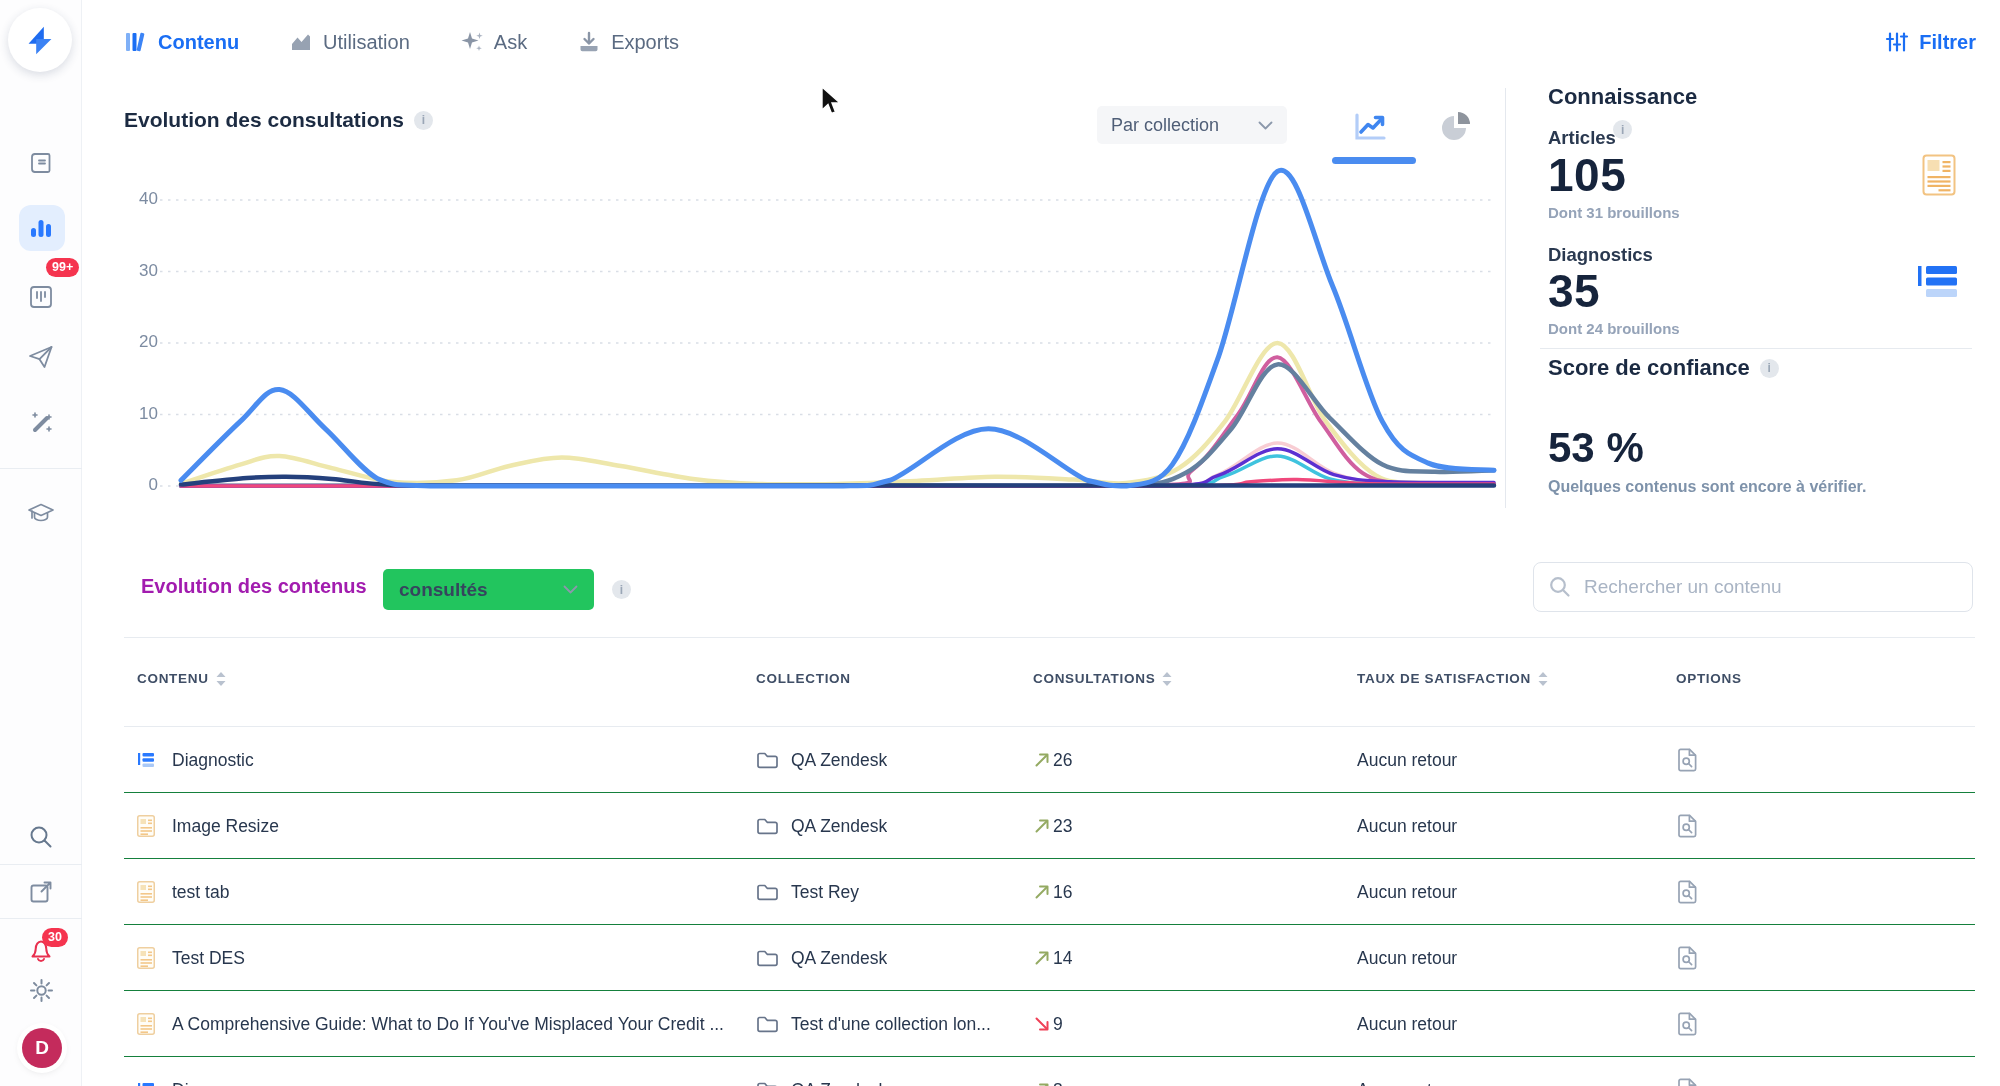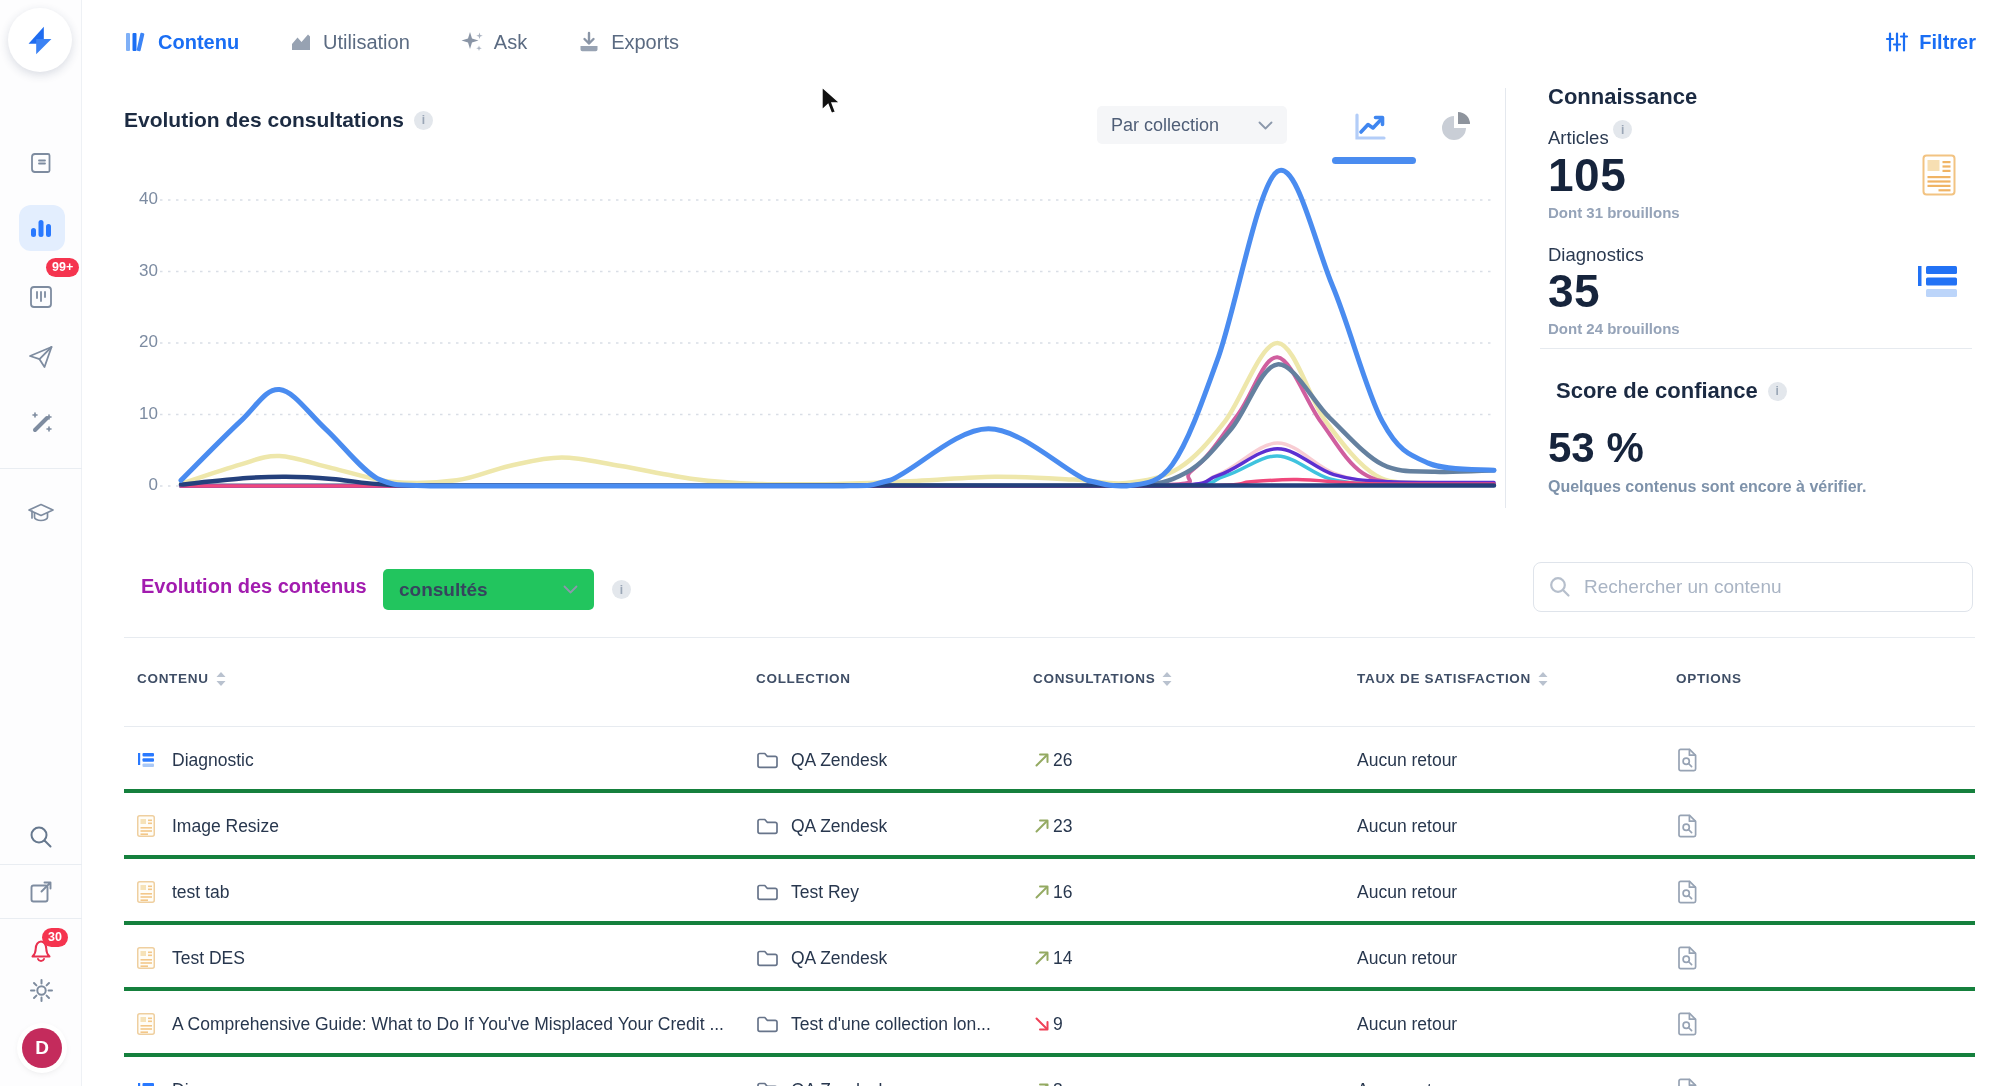--- a/index.html
+++ b/index.html
@@ -30,44 +30,44 @@
   .groupby svg { margin-left:auto; }
   .toggle-line { position:absolute; left:1352px; top:110px; width:36px; height:34px; cursor:pointer; }
   .toggle-underline { position:absolute; left:1332px; top:157px; width:84px; height:7px; border-radius:4px; background:#4a8cf0; }
   .toggle-pie { position:absolute; left:1440px; top:110px; width:32px; height:34px; cursor:pointer; }
   .chart-wrap { position:absolute; left:124px; top:150px; width:1376px; height:372px; }
   .ytick { position:absolute; left:0; width:34px; text-align:right; font-size:17px; color:#7c8ba1; }
 
   
   .vdiv { position:absolute; left:1505px; top:88px; width:1px; height:420px; background:#e4e8ee; }
   .kn-title { position:absolute; left:1548px; top:84px; font-size:22px; font-weight:bold; color:#1b2a42; display:flex; align-items:center; gap:10px;flex-direction:column; }
-  .kn-label { position:absolute; left:1548px; font-size:18.5px; font-weight:400; color:#2a3950; }
+  .kn-label { position:absolute; left:1548px; font-size:18.5px; font-weight:700; color:#2a3950; }
   .kn-num { position:absolute; left:1548px; font-size:46px; font-weight:800; color:#16243c; letter-spacing:.5px; }
   .kn-sub { position:absolute; left:1548px; font-size:15px; font-weight:700; color:#95a3b8; }
   .kn-hdiv { position:absolute; left:1540px; top:348px; width:432px; height:1px; background:#e6eaef; }
-  .score-title { position:absolute; left:1548px; top:378px; font-size:22px; font-weight:bold; color:#1b2a42; display:flex; align-items:center; gap:10px;margin-left:8px; }
+  .score-title { position:absolute; left:1548px; top:355px; font-size:22px; font-weight:bold; color:#1b2a42; display:flex; align-items:center; gap:10px; }
   .score-num { position:absolute; left:1548px; top:424px; font-size:42px; font-weight:800; color:#16243c; }
   .score-sub { position:absolute; left:1548px; top:478px; font-size:16px; font-weight:600; color:#7e92aa; }
   .kn-icon { position:absolute; }
 
   
   .contents-title { position:absolute; left:141px; top:575px; font-size:20px; font-weight:bold; color:#a21caf; }
   .mode-select { position:absolute; left:383px; top:569px; width:211px; height:41px; background:#22c55e; border-radius:5px; display:flex; align-items:center; padding:0 16px; font-size:19px; font-weight:600; color:#36455e; cursor:pointer; }
   .mode-select svg { margin-left:auto; }
   .contents-info { position:absolute; left:612px; top:580px; }
   .search-box { position:absolute; left:1533px; top:562px; width:440px; height:50px; border:1.5px solid #dfe4eb; border-radius:8px; display:flex; align-items:center; padding:0 14px; gap:12px; background:#fff; }
   .search-box input { border:none; outline:none; font-size:19px; color:#3c4c66; flex:1; font-family:"Liberation Sans", sans-serif; background:transparent; }
   .search-box input::placeholder { color:#a9b4c4; }
 
   
   .table-top { position:absolute; left:124px; top:637px; width:1851px; height:1px; background:#e7ebf0; }
   .thead { position:absolute; left:124px; top:637px; width:1851px; height:90px; border-bottom:1px solid #e7ebf0; }
   .th { position:absolute; top:34px; display:flex; align-items:center; gap:7px; font-size:13.5px; font-weight:bold; letter-spacing:.7px; color:#3f4e66; text-transform:uppercase; cursor:pointer; }
   .tbody { position:absolute; left:124px; top:727px; width:1851px; }
-  .trow { position:relative; width:1851px; height:66px; border-bottom:4px solid #15803d; }
+  .trow { position:relative; width:1851px; height:66px; border-bottom:1px solid #15803d; }
   .c { position:absolute; top:0; height:66px; display:flex; align-items:center; }
   .c1 { left:13px; width:600px; gap:17px; }
   .c2 { left:632px; width:260px; gap:12px; }
   .c3 { left:909px; width:200px; gap:2px; }
   .c4 { left:1233px; width:280px; }
   .c5 { left:1552px; width:60px; }
   .cell-text { font-size:17.5px; color:#28374e; white-space:nowrap; overflow:hidden; text-overflow:ellipsis; }
   .cnum { font-size:17.5px; color:#28374e; }
 
   .cursor { position:absolute; left:820px; top:86px; z-index:50; }

